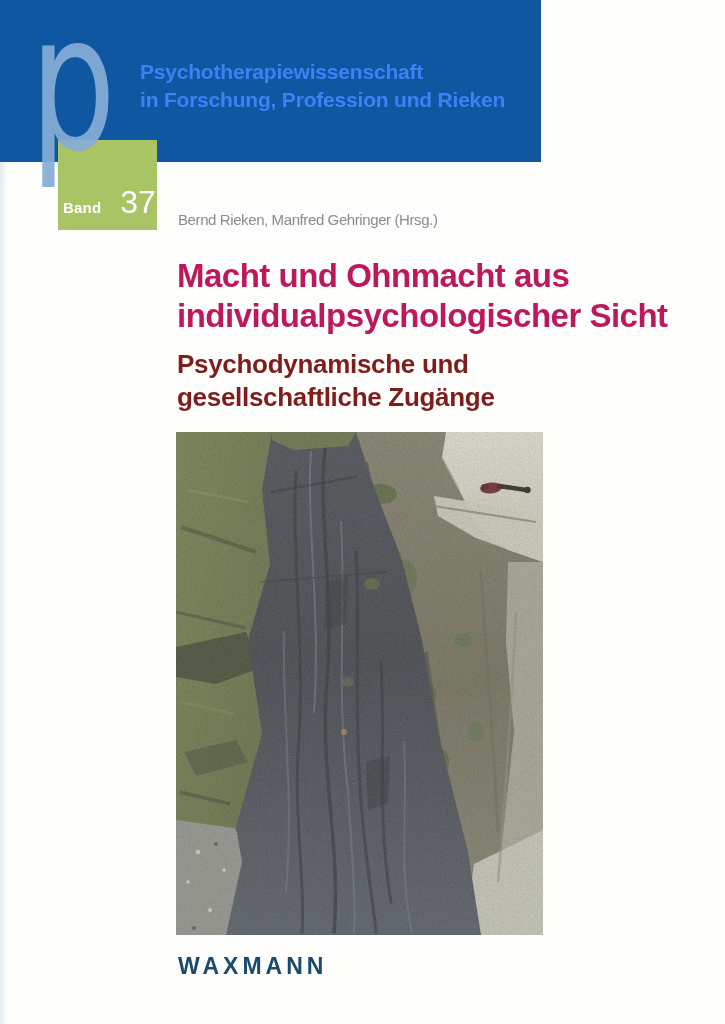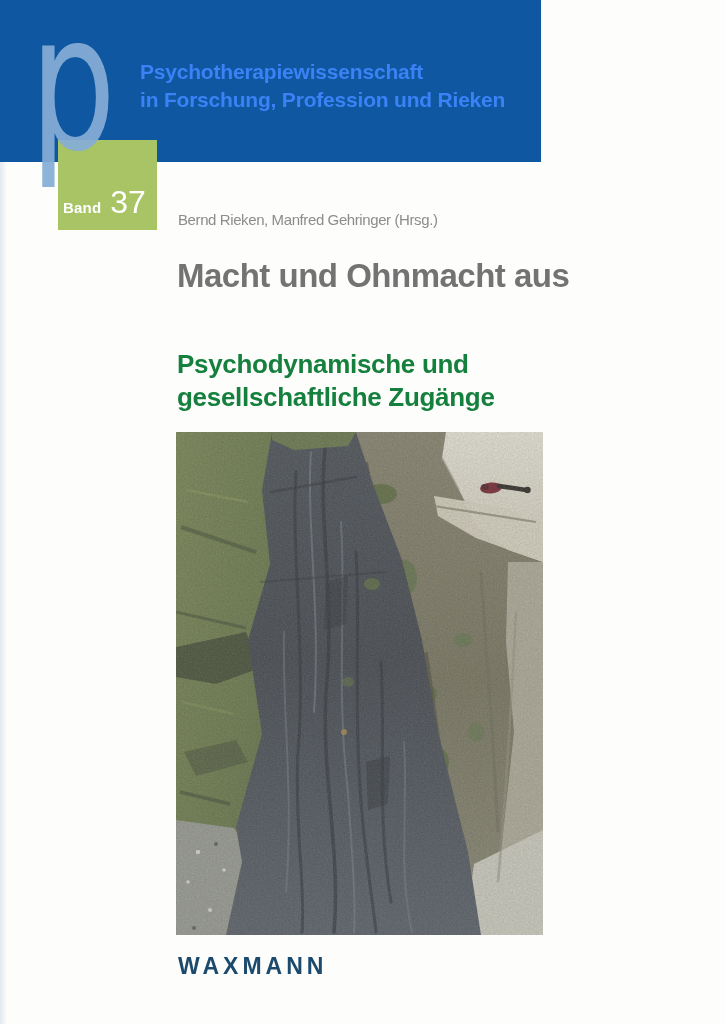--- a/index.html
+++ b/index.html
@@ -18,36 +18,36 @@
   .series-text{
     position:absolute;left:140px;top:58px;z-index:3;
     color:#3b82f6;font-weight:bold;font-size:21px;line-height:28px;letter-spacing:-0.2px;
   }
   .band-square{
     position:absolute;left:58px;top:140px;width:99px;height:90px;
     background:#a8c464;z-index:3;
   }
   .band-text{
     position:absolute;left:63px;top:184px;z-index:4;display:flex;
-    align-items:baseline;gap:9px;color:#ffffff;
+    align-items:baseline;gap:19px;color:#ffffff;
   }
   .band-label{font-size:15px;font-weight:bold;letter-spacing:0.2px;}
   .band-number{font-size:32px;font-weight:400;}
   .p-logo{position:absolute;left:0;top:0;width:230px;height:210px;z-index:5;}
   .editors{
     position:absolute;left:178px;top:211px;z-index:4;
     color:#8c8c8c;font-size:15px;letter-spacing:-0.4px;font-weight:500;
   }
   .title{
     position:absolute;left:177px;top:256px;z-index:4;
-    color:#737373;font-weight:bold;font-size:33px;line-height:40px;letter-spacing:-0.5px;
+    color:#be185d;font-weight:bold;font-size:33px;line-height:40px;letter-spacing:-0.5px;
   }
   .subtitle{
     position:absolute;left:177px;top:348px;z-index:4;
-    color:#15803d;font-weight:bold;font-size:26px;line-height:33px;letter-spacing:-0.3px;
+    color:#7f1d1d;font-weight:bold;font-size:26px;line-height:33px;letter-spacing:-0.3px;
   }
   .photo{
     position:absolute;left:176px;top:432px;width:367px;height:503px;z-index:4;
   }
   .publisher{
     position:absolute;left:178px;top:953px;z-index:4;
     color:#1c4a6c;font-weight:bold;font-size:23px;letter-spacing:4px;
   }
 </style>
 </head>
@@ -72,20 +72,21 @@
 
   <div class="band-text">
     <span class="band-label">Band</span>
     <span class="band-number">37</span>
   </div>
 
   <div class="editors">Bernd Rieken, Manfred Gehringer (Hrsg.)</div>
 
   <div class="title">
     <div>Macht und Ohnmacht aus</div>
+    <div>individualpsychologischer Sicht</div>
   </div>
 
   <div class="subtitle">
     <div>Psychodynamische und</div>
     <div>gesellschaftliche Zugänge</div>
   </div>
 
   <svg class="photo" viewBox="0 0 367 503" preserveAspectRatio="none">
     <defs>
       <linearGradient id="gGrass" x1="0" y1="0" x2="1" y2="1">

